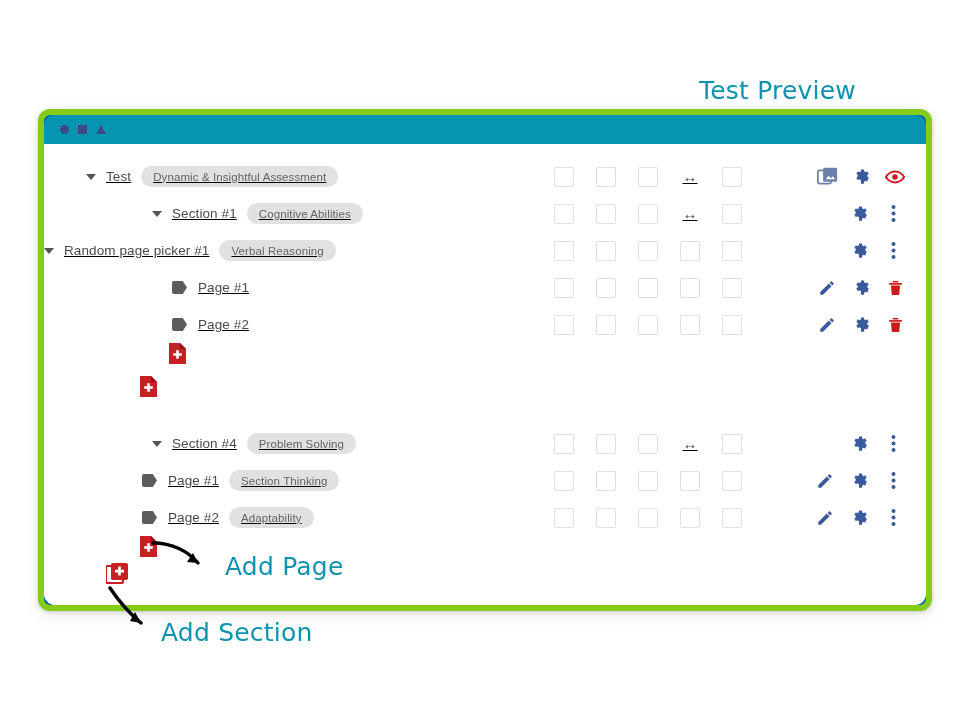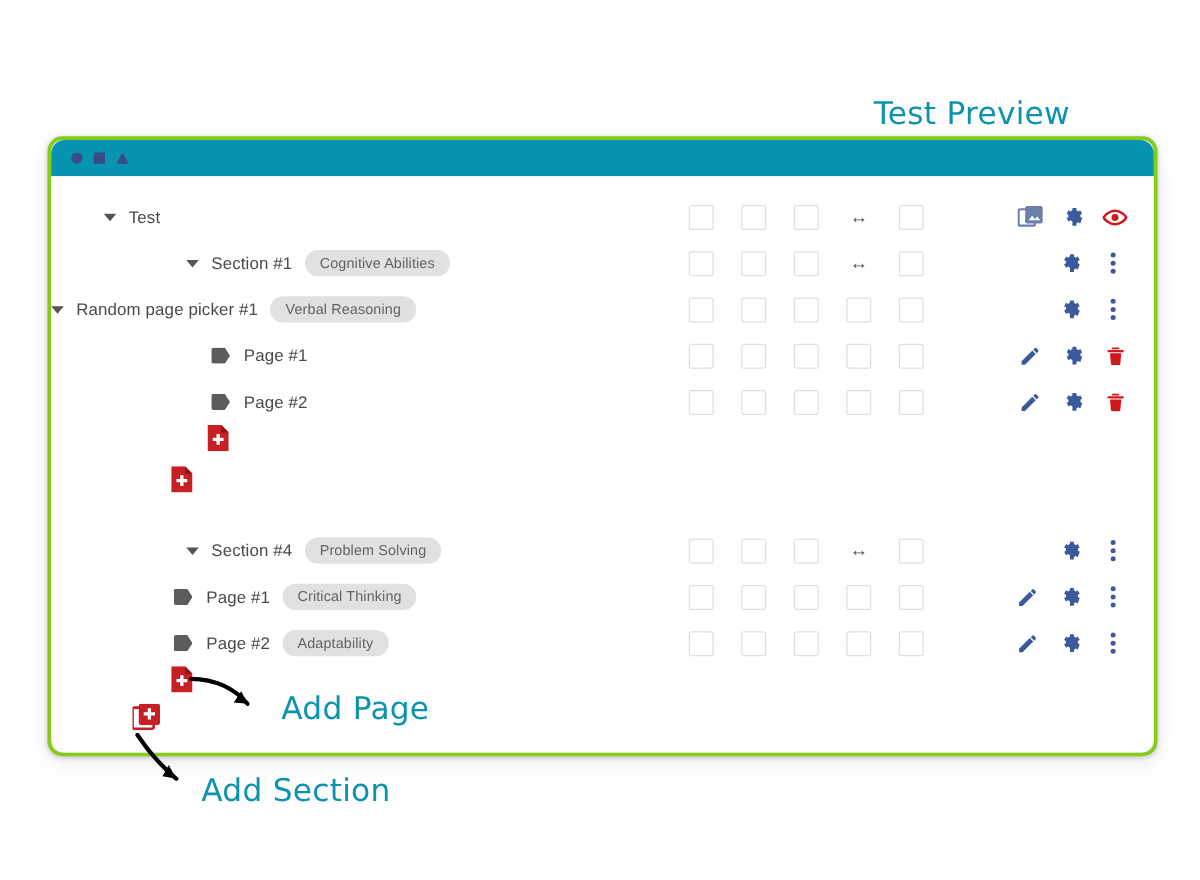--- a/index.html
+++ b/index.html
@@ -10,24 +10,25 @@
     position:relative;
     overflow:hidden;
     -webkit-font-smoothing:antialiased;
   }
 
   
   .window{
     position:absolute;
     left:38px; top:109px;
     width:882px;
-    background:#e5e5e5;
+    background:#0369a1;
     border-radius:12px;
     box-shadow:0 1px 4px rgba(0,0,0,.18), 0 6px 18px rgba(0,0,0,.07);
-    border:3px solid #84cc16;
+    border:6px solid #84cc16;
+    text-decoration:underline;
   }
   .titlebar{
     height:29px;
     background:#0794b0;
     border-radius:11px 11px 0 0;
     display:flex;align-items:center;
     padding-left:16px;
     gap:9px;
   }
   .tb-dot{width:9px;height:9px;border-radius:50%;background:#3a4b87;}
@@ -184,20 +185,21 @@
     <span class="tb-sq"></span>
     <span class="tb-tri"></span>
   </div>
 
   <div class="body-area">
 
     <div class="row">
       <div class="label-zone ind-0">
         <span class="caret"></span>
         <span class="rowtext">Test</span>
+        <span class="badge">Dynamic &amp; Insightful Assessment</span>
       </div>
       <div class="ctrls">
         <span class="cbox"></span>
         <span class="cbox"></span>
         <span class="cbox"></span>
         <span class="arrowcell">↔</span>
         <span class="cbox last"></span>
       </div>
       <div class="actions" style="right:14px;">
         <span class="act">
@@ -393,21 +395,21 @@
               <circle cx="2.5" cy="16" r="2"></circle>
           </svg>
         </span>
       </div>
     </div>
 
     <div class="row">
       <div class="label-zone ind-p2">
         <span class="tagicon"></span>
         <span class="rowtext">Page #1</span>
-        <span class="badge">Critical Thinking</span>
+        <span class="badge">Section Thinking</span>
       </div>
       <div class="ctrls">
         <span class="cbox"></span>
         <span class="cbox"></span>
         <span class="cbox"></span>
         <span class="cbox"></span>
         <span class="cbox last"></span>
       </div>
       <div class="actions" style="right:16px;">
         <span class="act">

